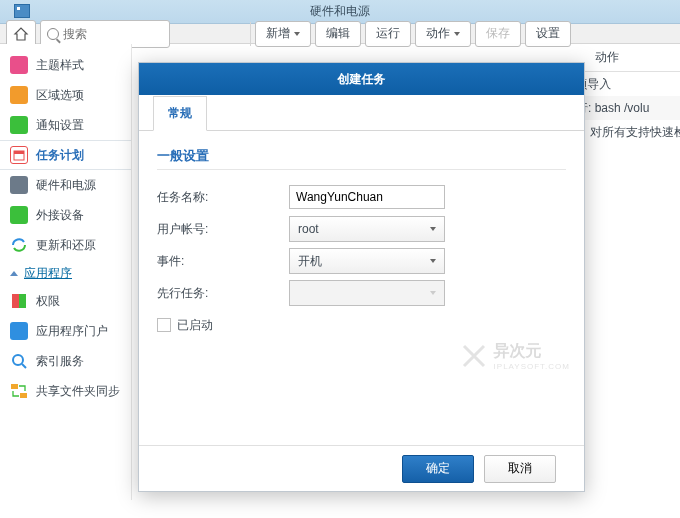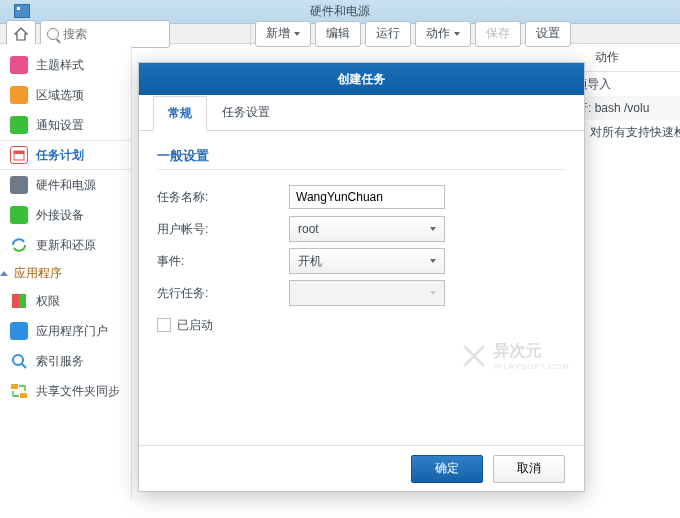--- a/index.html
+++ b/index.html
@@ -18,21 +18,21 @@
 .tool-gap { width: 8px; }
 .tool-sep { width: 1px; height: 24px; background: #d6d6d6; }
 .btn { height: 26px; padding: 0 10px; background: #fff; border: 1px solid #bfbfbf; border-radius: 3px; display: flex; align-items: center; gap: 4px; font-size: 12px; color: #414B55; cursor: pointer; }
 .btn.disabled { color: #bbb; }
 .caret { width: 0; height: 0; border-left: 3px solid transparent; border-right: 3px solid transparent; border-top: 4px solid #666; }
 
 .main { display: flex; height: calc(518px - 24px - 38px); position: relative; }
 .sidebar { width: 132px; background: #fff; border-right: 1px solid #e6e6e6; overflow: hidden; padding-top: 6px; }
 .side-item { height: 30px; display: flex; align-items: center; padding-left: 10px; gap: 8px; font-size: 12px; color: #414B55; cursor: pointer; }
 .side-item.selected { background: #fff; border-top: 1px solid #dfe5ea; border-bottom: 1px solid #dfe5ea; color: #2a6fb8; font-weight: bold; }
-.side-group { height: 26px; display: flex; align-items: center; padding-left: 0; gap: 6px; font-size: 12px; color: #a16207; }
+.side-group { height: 26px; display: flex; align-items: center; padding-left: 10px; gap: 6px; font-size: 12px; color: #0369a1; text-decoration: underline; }
 .sicon { width: 18px; height: 18px; border-radius: 3px; display: flex; align-items: center; justify-content: center; flex-shrink: 0; }
 
 .content { flex: 1; position: relative; padding: 0; }
 .table-head { position: absolute; right: 0; top: 0; display: flex; height: 28px; align-items: center; font-size: 12px; color: #414B55; border-bottom: 1px solid #e0e0e0; }
 .table-head > div { padding: 0 10px; }
 .table-rows { position: absolute; right: 0; top: 28px; }
 .trow { display: flex; height: 24px; align-items: center; font-size: 12px; }
 .trow.alt { background: #f7f7f7; }
 .trow > div { padding: 0 10px; overflow: hidden; white-space: nowrap; }
 
@@ -42,21 +42,21 @@
 .mtab { padding: 8px 14px; font-size: 12px; color: #414B55; border: 1px solid transparent; cursor: pointer; }
 .mtab.active { border: 1px solid #d6d6d6; border-bottom: 1px solid #fff; background: #fff; color: #2a6fb8; font-weight: bold; margin-bottom: -1px; }
 .modal-body { flex: 1; padding: 12px 18px; }
 .section-title { font-size: 13px; color: #2a6fb8; font-weight: bold; padding: 4px 0; border-bottom: 1px solid #e6e6e6; margin-bottom: 12px; }
 .form-row { display: flex; align-items: center; height: 30px; margin-bottom: 2px; }
 .form-label { width: 132px; font-size: 12px; color: #414B55; }
 .form-input { width: 156px; height: 24px; border: 1px solid #bfbfbf; padding: 0 6px; font-size: 12px; }
 .form-select { width: 156px; height: 26px; border: 1px solid #bfbfbf; background: linear-gradient(#fff,#f0f0f0); display: flex; align-items: center; justify-content: space-between; padding: 0 8px; font-size: 12px; }
 .form-select.disabled { color: #bbb; background: #f3f3f3; }
 .checkbox { width: 14px; height: 14px; border: 1px solid #bfbfbf; background: #fff; margin-right: 6px; }
-.modal-footer { height: 46px; border-top: 1px solid #e0e0e0; display: flex; align-items: center; justify-content: flex-end; padding: 0 19px; gap: 10px; }
+.modal-footer { height: 46px; border-top: 1px solid #e0e0e0; display: flex; align-items: center; justify-content: flex-end; padding: 0 28px; gap: 10px; }
 .mbtn { min-width: 72px; height: 28px; border: 1px solid #bfbfbf; background: linear-gradient(#fff,#f0f0f0); border-radius: 2px; font-size: 12px; cursor: pointer; }
 .mbtn.primary { background: linear-gradient(#2f7fc9,#1560a8); color: #fff; border: 1px solid #0e5090; }
 
 .watermark { position: absolute; right: 14px; bottom: 120px; display: flex; align-items: center; gap: 6px; opacity: 0.5; }
 .wm-logo { width: 28px; height: 28px; }
 .wm-text { font-size: 16px; color: #b8b8b8; font-weight: bold; }
 .wm-sub { font-size: 8px; color: #c8c8c8; letter-spacing: 1px; }
 .chev-up { width:0; height:0; border-left:4px solid transparent; border-right:4px solid transparent; border-bottom:5px solid #5b8bc2; }
 </style>
 </head>
@@ -195,21 +195,20 @@
           <div style="width:100px">对所有支持快速检</div>
         </div>
     </div>
   </div>
 </div>
 
 <div class="modal">
   <div class="modal-title">创建任务</div>
   <div class="modal-tabs">
     <div class="mtab active">常规</div>
-    <div class="mtab">任务设置</div>
   </div>
   <div class="modal-body">
     <div class="section-title">一般设置</div>
     <div class="form-row">
       <div class="form-label">任务名称:</div>
       <input class="form-input" value="WangYunChuan" style="">
     </div>
     <div class="form-row">
       <div class="form-label">用户帐号:</div>
       <div class="form-select">

